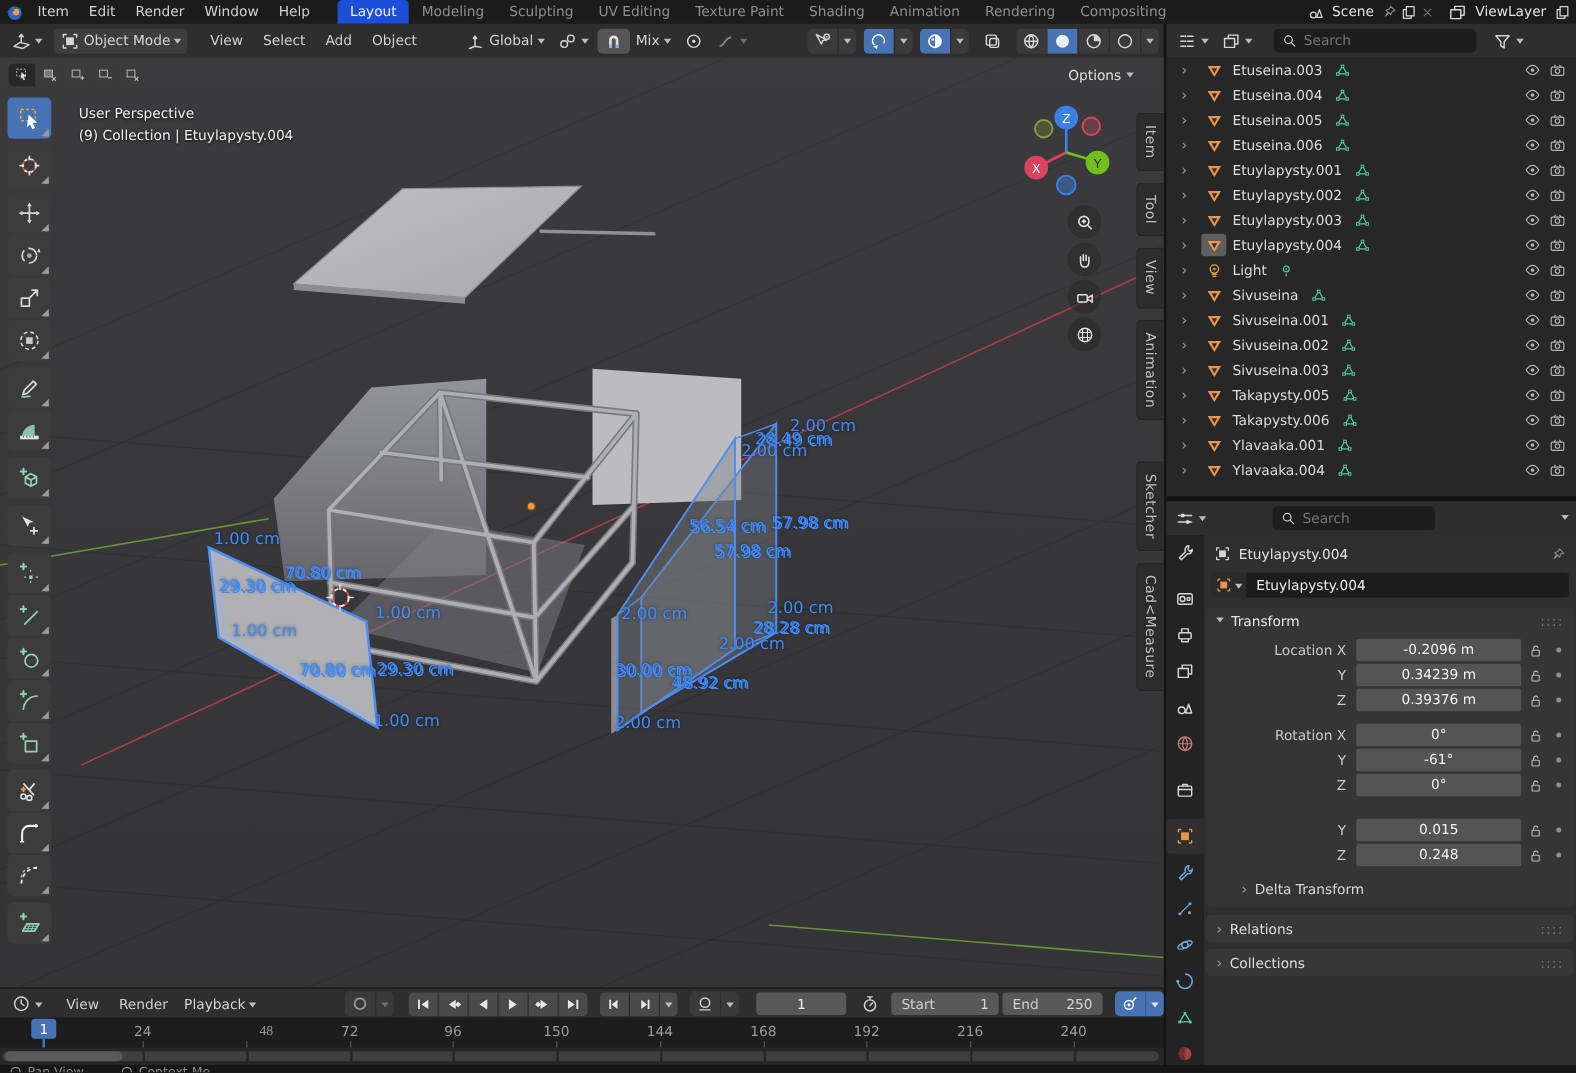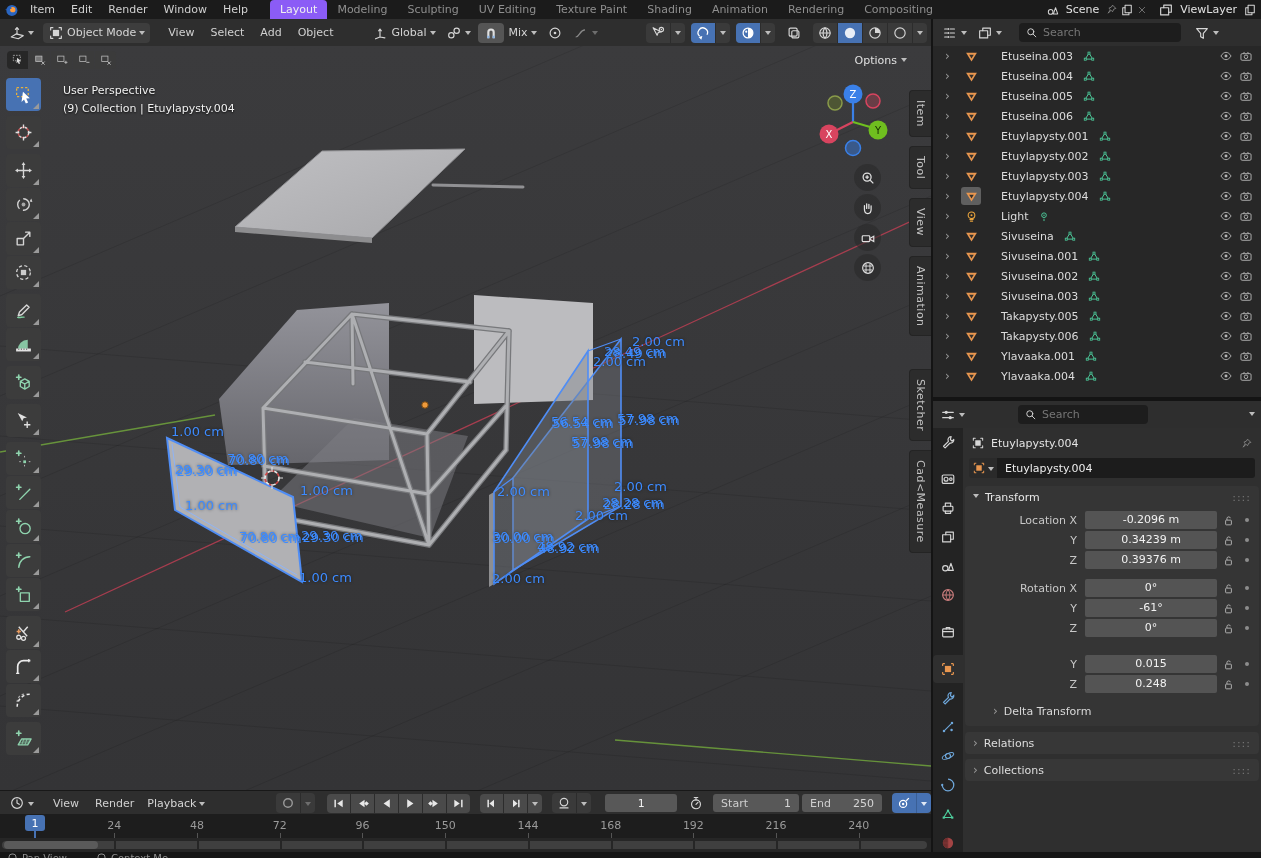--- a/index.html
+++ b/index.html
@@ -8,21 +8,21 @@
        -webkit-font-smoothing:antialiased}
   .abs{position:absolute}
   .row{display:flex;align-items:center}
   svg{display:block}
 
   
   #topbar{left:0;top:0;width:1261px;height:19px;background:#1b1b1b;display:flex;align-items:center}
   #topbar .logo{width:22px;display:flex;justify-content:center}
   .menu-item{padding:0 8px;color:#d0d0d0;cursor:default;line-height:19px}
   .ws-tab{padding:0 10px;color:#8f8f8f;line-height:19px}
-  .ws-tab.active{background:#8b5cf6;color:#f0f0f0;border-radius:4px 4px 0 0}
+  .ws-tab.active{background:#1d4ed8;color:#f0f0f0;border-radius:4px 4px 0 0}
   #topbar-right{margin-left:auto;display:flex;align-items:center;gap:2px;padding-right:4px}
   .tb-widget{display:flex;align-items:center;gap:4px;padding:0 4px;height:17px}
   .tb-field{color:#e2e2e2}
 
   
   #vp-header{left:0;top:19px;width:931px;height:27px;background:#2e2e2e;display:flex;align-items:center;border-bottom:1px solid #1f1f1f}
   .hdr-btn{display:flex;align-items:center;gap:3px;padding:2px 5px;border-radius:4px;height:20px;box-sizing:border-box}
   .hdr-btn.grp{background:#3d3d3d}
   .chev{width:0;height:0;border:3px solid transparent;border-top:4px solid #bdbdbd;margin-top:4px;display:inline-block}
   .chev.dim{border-top-color:#6e6e6e}
@@ -66,21 +66,21 @@
   #playhead{position:absolute;width:2px;background:#4772b3}
 
   
   #gutter-v{left:931px;top:19px;width:2px;height:833px;background:#141414}
   #outliner-hdr{left:933px;top:19px;width:328px;height:27px;background:#2e2e2e;display:flex;align-items:center;border-bottom:1px solid #1f1f1f}
   #outliner{left:933px;top:46px;width:328px;height:351px;background:#272727;overflow:hidden}
   .ol-row{display:flex;align-items:center;height:20px;padding-left:12px}
   .ol-expand{color:#9a9a9a;width:16px;font-size:12px}
   .ol-iconbox{width:20px;height:18px;display:flex;align-items:center;justify-content:center;border-radius:3px}
   .ol-iconbox.sel{background:#5f5f5f}
-  .ol-name{margin-left:20px;color:#dcdcdc}
+  .ol-name{margin-left:5px;color:#dcdcdc}
   .ol-data{margin-left:9px}
   .ol-right{margin-left:auto;display:flex;gap:6px;padding-right:8px}
   #divider-h{left:933px;top:397px;width:328px;height:4px;background:#141414}
   #props-hdr{left:933px;top:401px;width:328px;height:27px;background:#2e2e2e;display:flex;align-items:center;border-bottom:1px solid #1f1f1f}
   .searchbox{background:#1d1d1d;border-radius:4px;height:19px;display:flex;align-items:center;padding:0 6px;gap:5px;color:#767676}
   #prop-tabs{left:933px;top:428px;width:30px;height:424px;background:#232323}
   .ptab{width:30px;height:28px;display:flex;align-items:center;justify-content:center;margin-bottom:1px}
   .ptab.active{background:#2f2f2f;border-radius:4px 0 0 4px}
   #props{left:963px;top:428px;width:298px;height:424px;background:#2f2f2f;overflow:hidden}
   .crumb{display:flex;align-items:center;gap:6px;padding:8px 8px 6px 8px;color:#e3e3e3}
@@ -1681,21 +1681,21 @@
         </span>
       </div>
       <div style="border-left-color:#3a5f96">
         <span class="chev" style="border-top-color:#dfe8f5"></span>
       </div>
   </div>
 </div>
 <div id="ruler" class="abs">
     <div class="tick-num" style="left: 114.281px;">24</div>
     <div style="position: absolute; left: 114.281px; top: 19px; width: 1px; height: 5px; background: rgb(85, 85, 85);"></div>
-    <div class="tick-num" style="left: 197px;">48</div>
+    <div class="tick-num" style="left: 213px; font-family: Liberation Serif, serif;">48</div>
     <div style="position: absolute; left: 197.009px; top: 19px; width: 1px; height: 5px; background: rgb(85, 85, 85);"></div>
     <div class="tick-num" style="left: 279.737px;">72</div>
     <div style="position: absolute; left: 279.737px; top: 19px; width: 1px; height: 5px; background: rgb(85, 85, 85);"></div>
     <div class="tick-num" style="left: 362.465px;">96</div>
     <div style="position: absolute; left: 362.465px; top: 19px; width: 1px; height: 5px; background: rgb(85, 85, 85);"></div>
     <div class="tick-num" style="left: 445.193px;">150</div>
     <div style="position: absolute; left: 445.193px; top: 19px; width: 1px; height: 5px; background: rgb(85, 85, 85);"></div>
     <div class="tick-num" style="left: 527.921px;">144</div>
     <div style="position: absolute; left: 527.921px; top: 19px; width: 1px; height: 5px; background: rgb(85, 85, 85);"></div>
     <div class="tick-num" style="left: 610.649px;">168</div>

